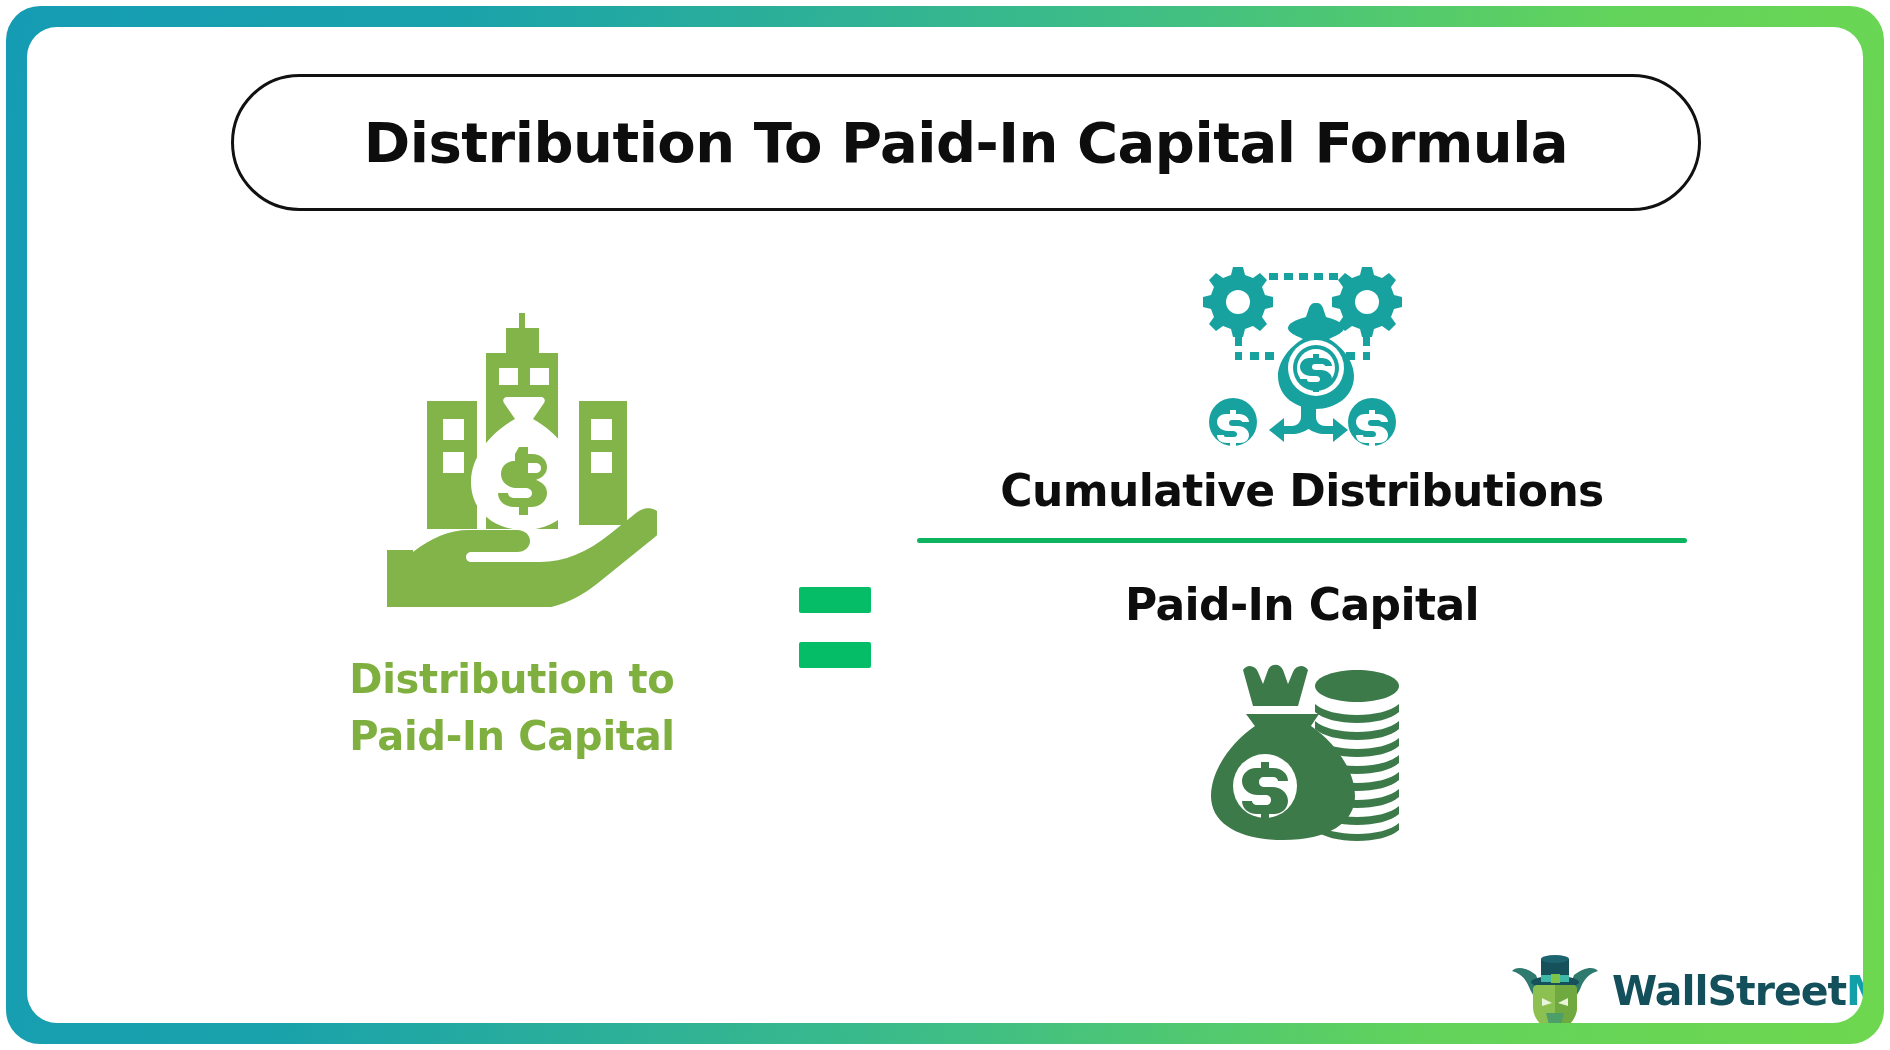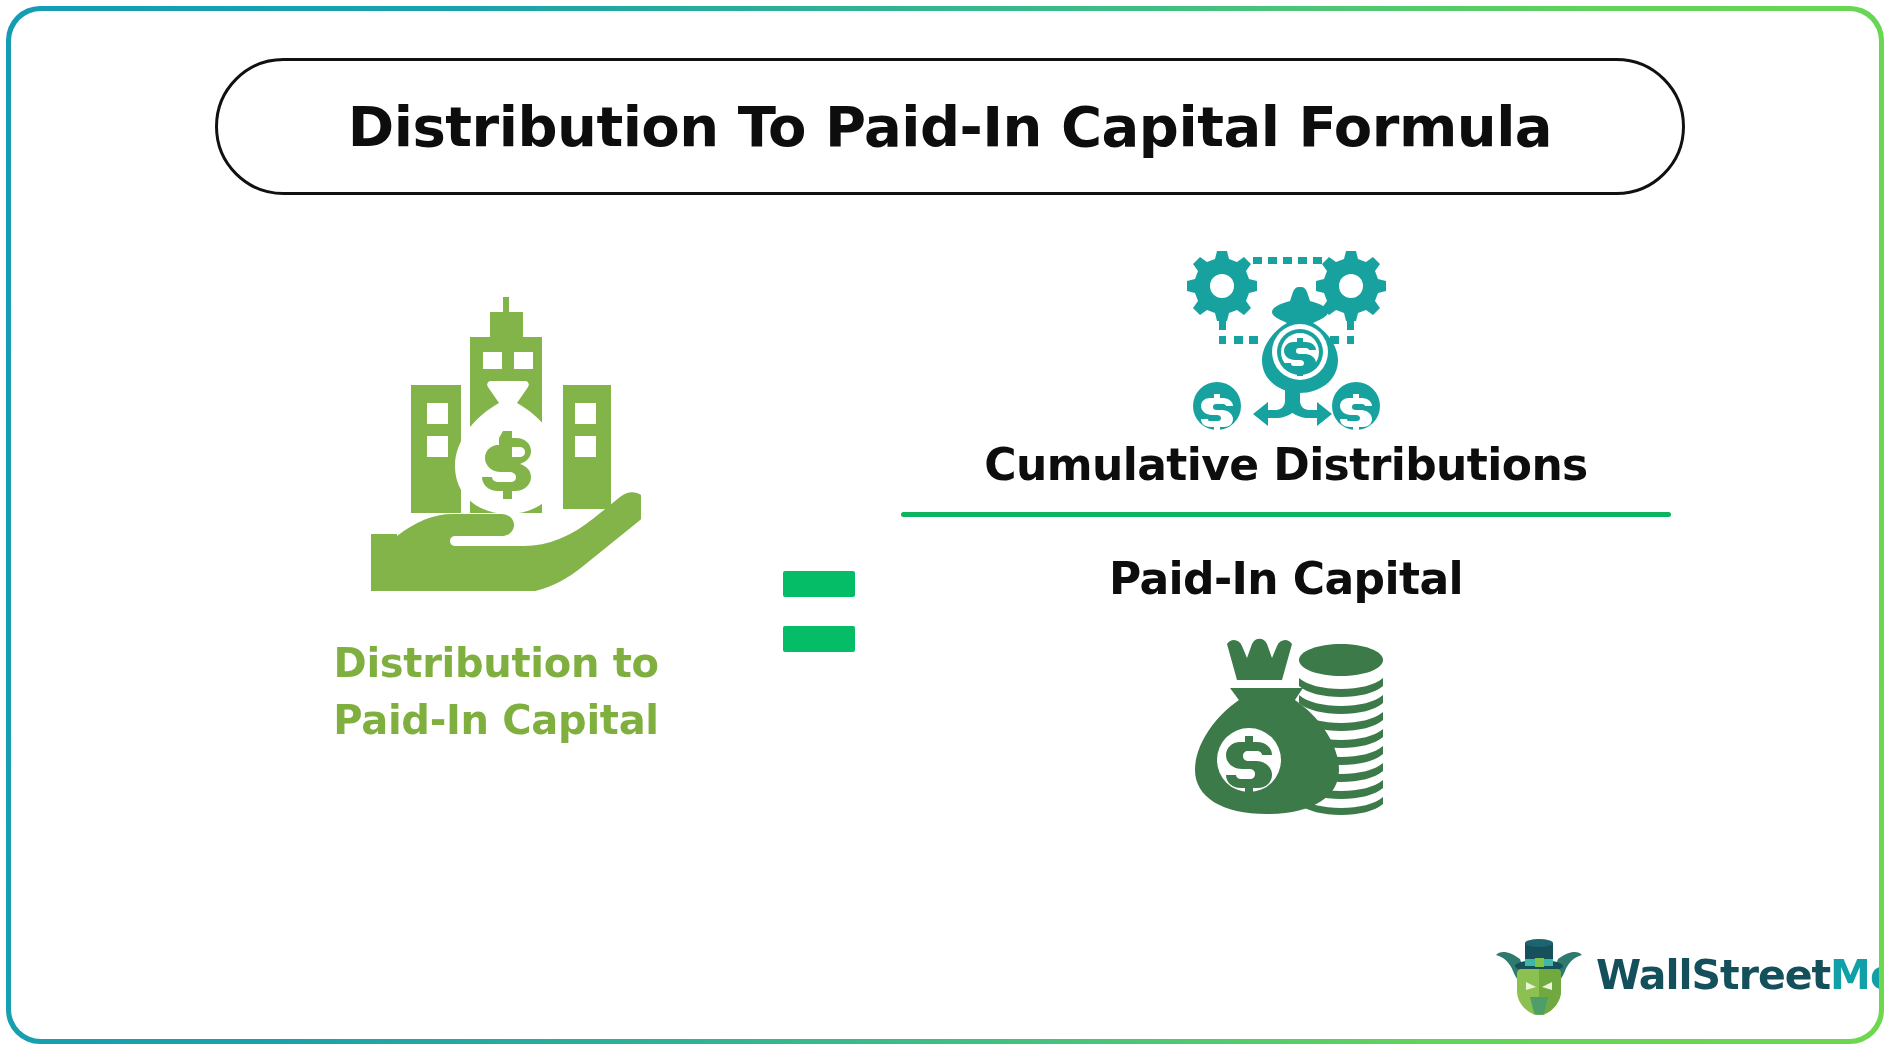--- a/index.html
+++ b/index.html
@@ -15,21 +15,21 @@
 
   
   .frame {
     position: absolute;
     left: 6px;
     top: 6px;
     width: 1878px;
     height: 1038px;
     border-radius: 34px;
     background: linear-gradient(100deg, #159cb4 0%, #1aa2ab 22%, #3fbe85 55%, #62d35b 78%, #6ed74f 100%);
-    padding: 5px;
+    padding: 21px;
   }
   .frame-inner {
     width: 100%;
     height: 100%;
     background: #ffffff;
     border-radius: 30px;
     position: relative;
     overflow: hidden;
   }
 
@@ -62,21 +62,21 @@
     left: 225px;
     top: 270px;
     width: 520px;
     display: flex;
     flex-direction: column;
     align-items: center;
   }
   .left-icon { width: 290px; height: 310px; }
   .left-label {
     margin-top: 44px;
-    text-align: right;
+    text-align: left;
     font-family: "DejaVu Sans", sans-serif;
     font-weight: bold;
     font-size: 40px;
     line-height: 1.42;
     color: #7fb03f;
     letter-spacing: -0.3px;
   }
 
   
   .equals {
@@ -100,21 +100,21 @@
     position: absolute;
     left: 880px;
     top: 232px;
     width: 790px;
     display: flex;
     flex-direction: column;
     align-items: center;
   }
   .numerator-icon { width: 215px; height: 190px; }
   .numerator-text {
-    margin-top: 6px;
+    margin-top: 16px;
     font-family: "DejaVu Sans", sans-serif;
     font-weight: bold;
     font-size: 44px;
     color: #0d0d0d;
     letter-spacing: -0.6px;
     white-space: nowrap;
   }
   .frac-bar {
     margin-top: 22px;
     width: 770px;

